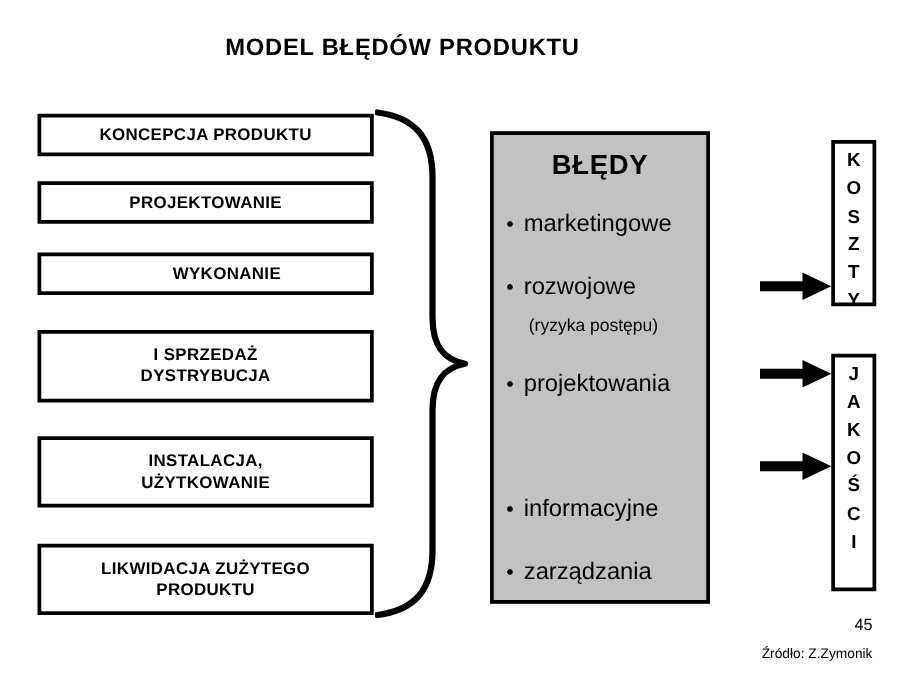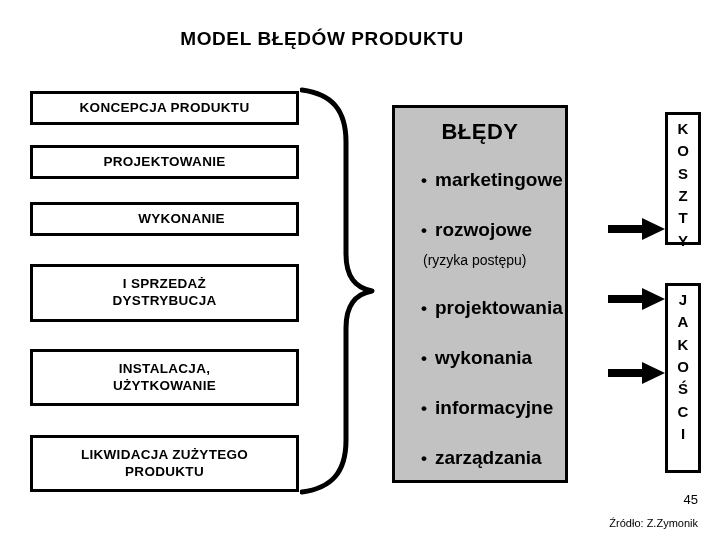--- a/index.html
+++ b/index.html
@@ -81,24 +81,24 @@
     left: 0;
     top: 11px;
     width: 100%;
     text-align: center;
     font-size: 22px;
     font-weight: bold;
     letter-spacing: 0.5px;
   }
   .err-item {
     position: absolute;
-    left: 26px;
+    left: 10px;
     width: 200px;
     font-size: 19px;
-    font-weight: bold;
+    font-weight: normal;
     line-height: 1.05;
     white-space: nowrap;
   }
   .err-item .bullet {
     display: inline-block;
     width: 14px;
     font-size: 17px;
   }
   #err-0 { top: 62px; }
   #err-1 { top: 112px; }
@@ -213,23 +213,20 @@
 
     <div class="err-item" id="err-1">
       <span class="bullet">•</span><span>rozwojowe</span>
     </div>
     <div id="err-sub">(ryzyka postępu)</div>
 
     <div class="err-item" id="err-2">
       <span class="bullet">•</span><span>projektowania</span>
     </div>
 
-    <div class="err-item" id="err-3">
-      <span class="bullet">•</span><span>wykonania</span>
-    </div>
 
     <div class="err-item" id="err-4">
       <span class="bullet">•</span><span>informacyjne</span>
     </div>
 
     <div class="err-item" id="err-5">
       <span class="bullet">•</span><span>zarządzania</span>
     </div>
   </div>
 

